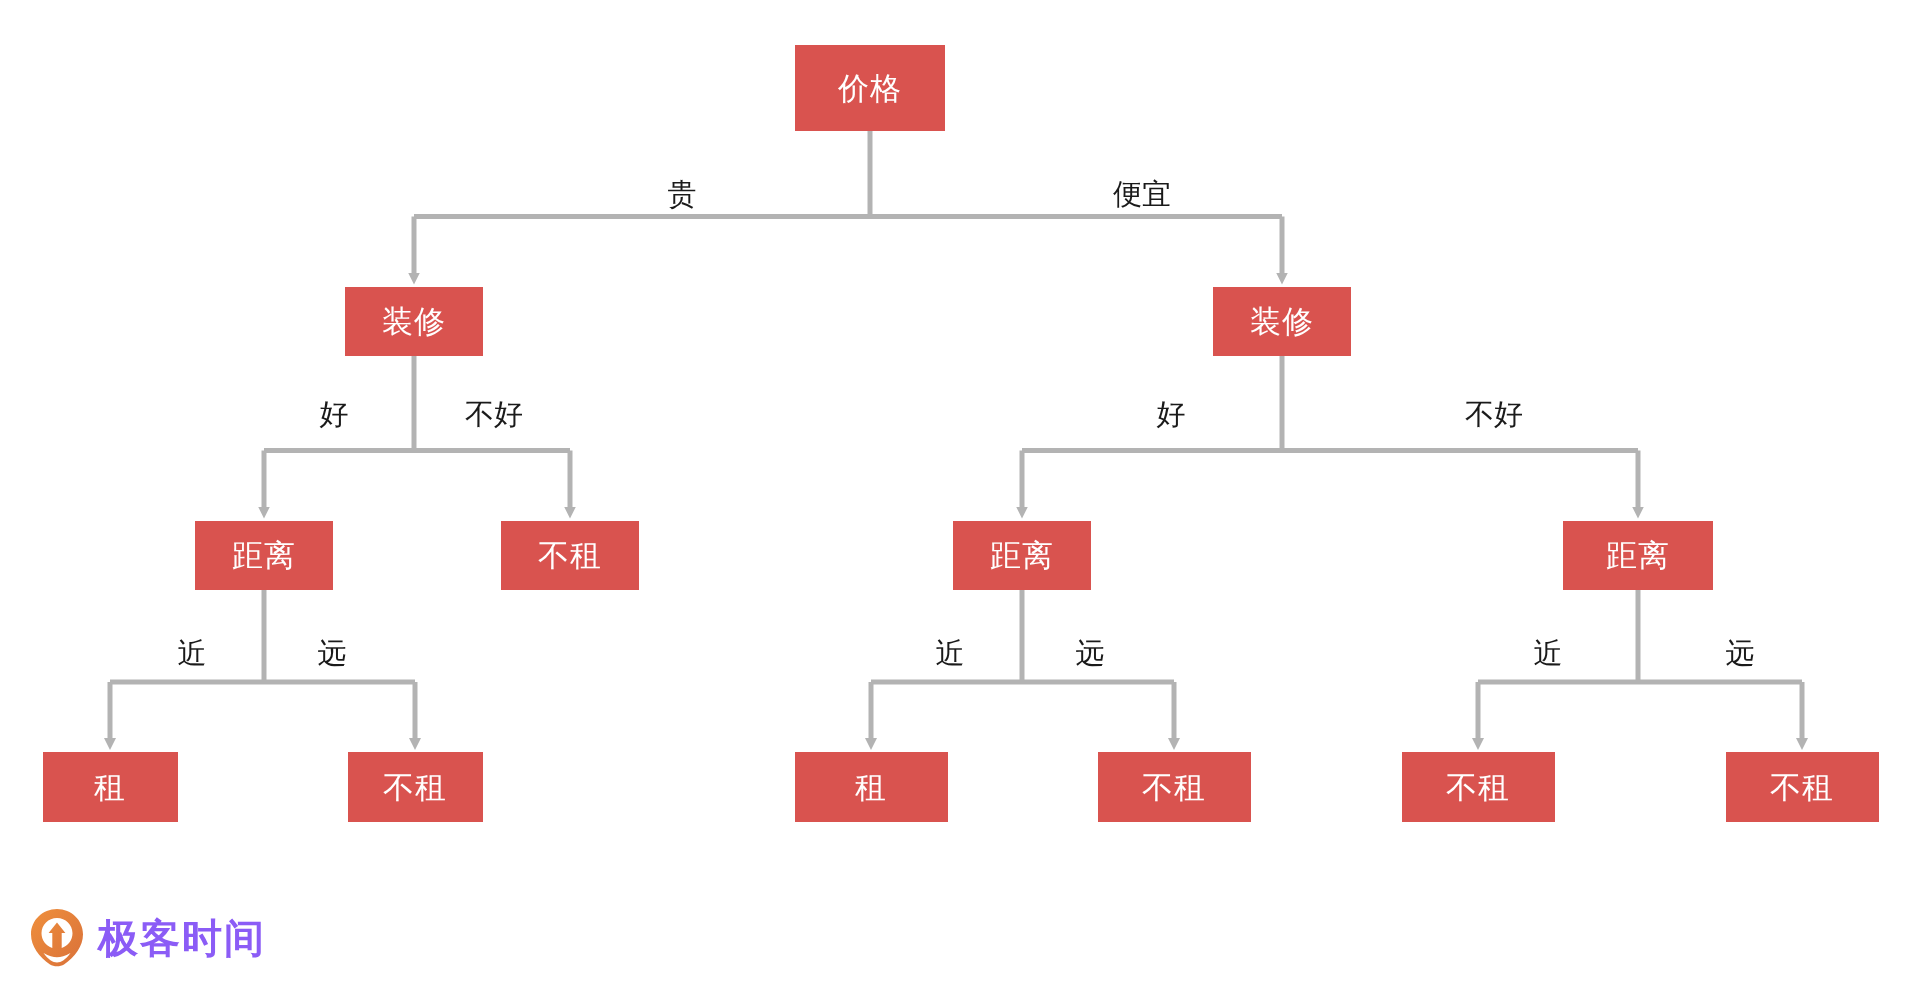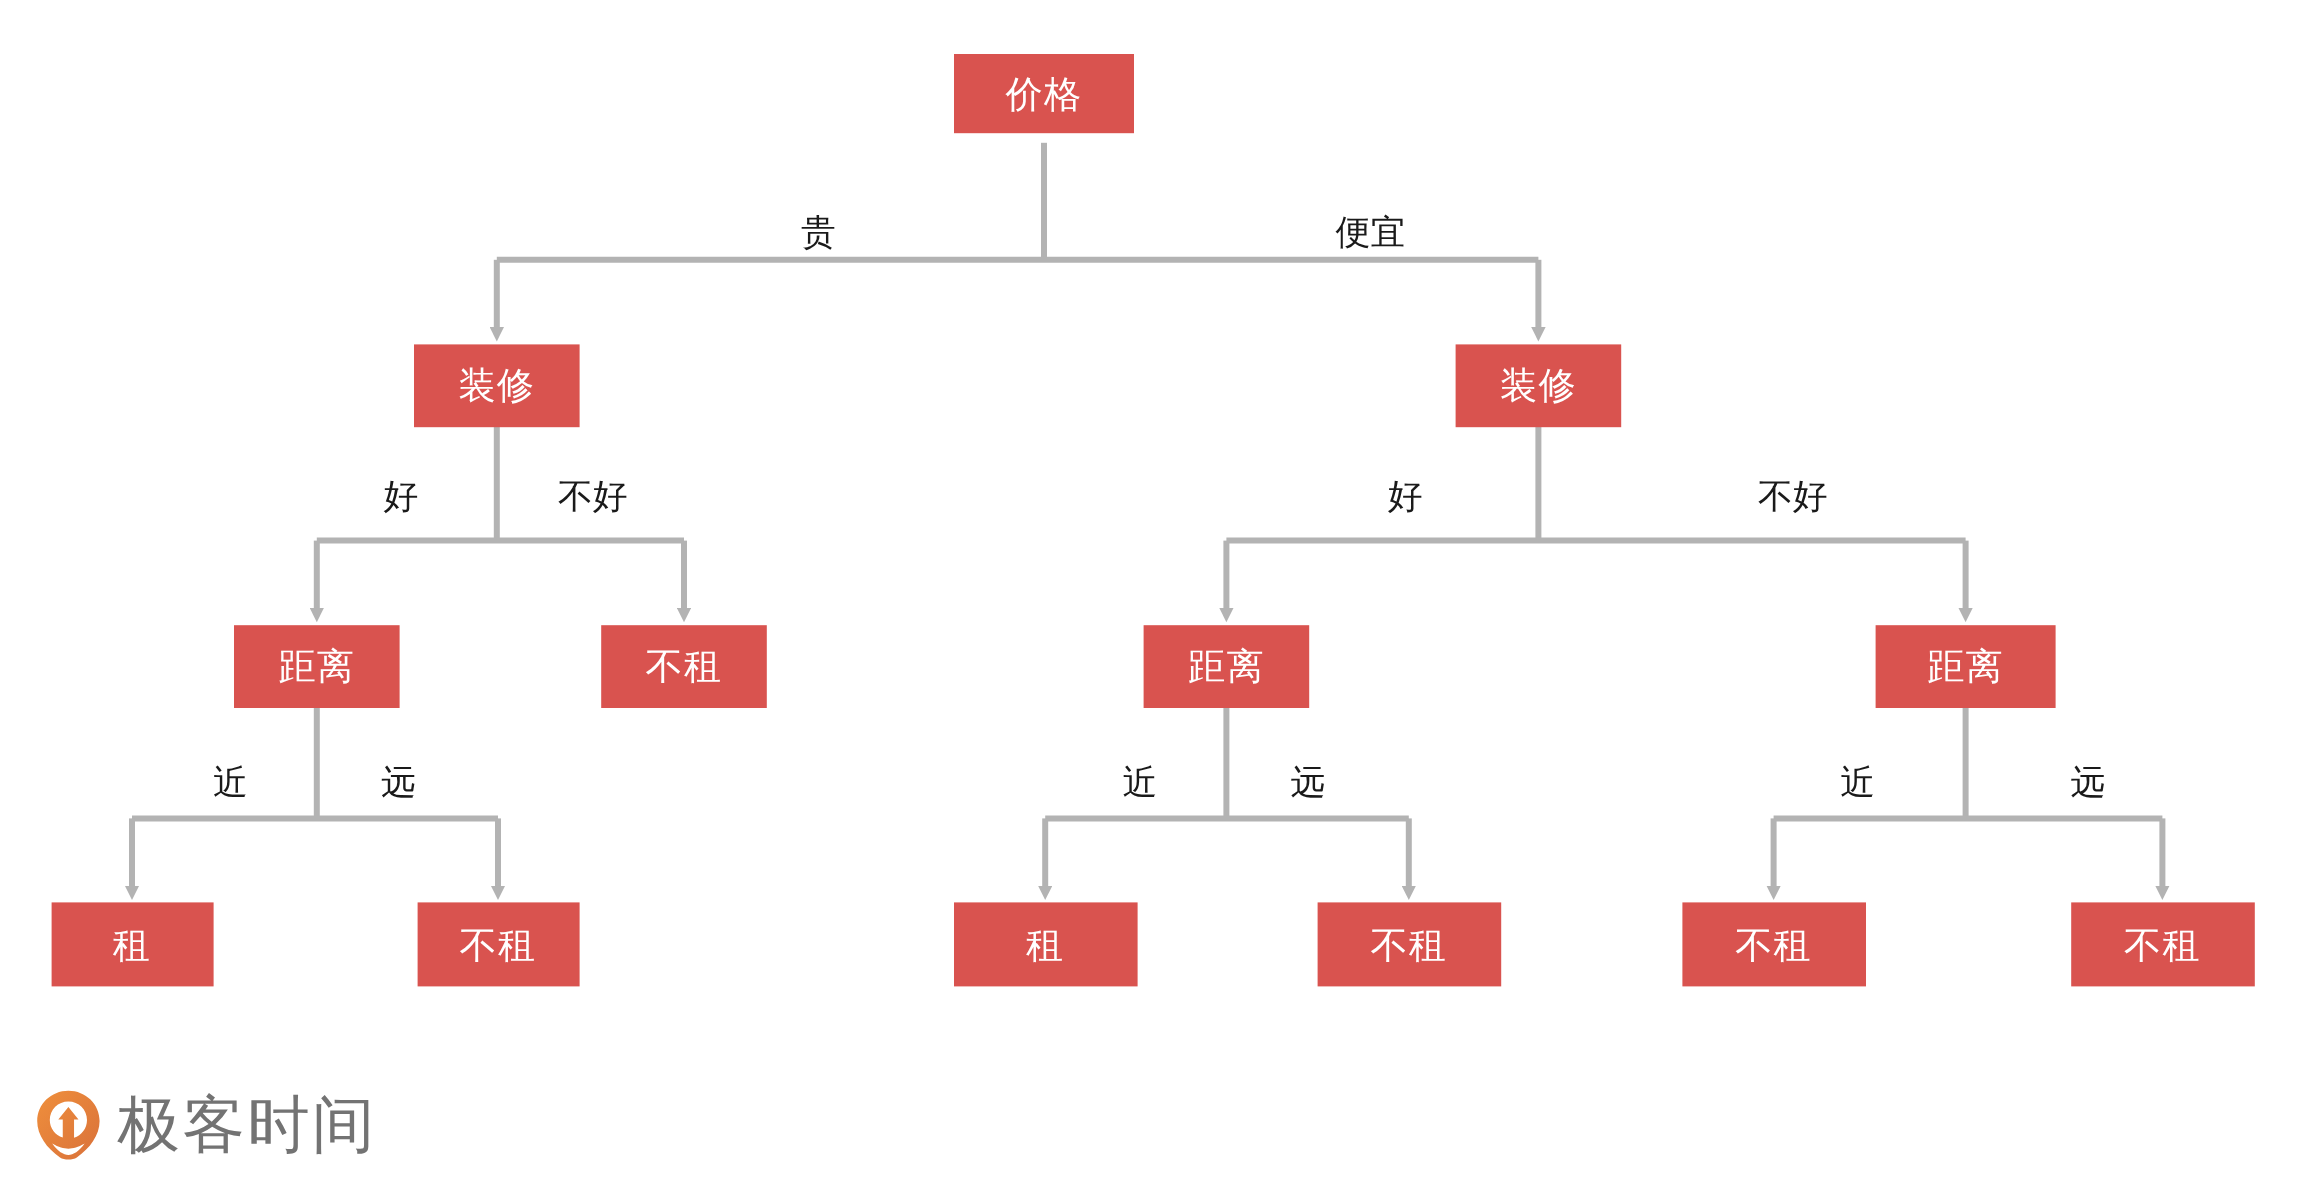--- a/index.html
+++ b/index.html
@@ -52,24 +52,24 @@
     display: flex;
     align-items: center;
     gap: 14px;
   }
   #brand-logo .mark {
     width: 54px;
     height: 60px;
     display: block;
   }
   #brand-logo .wordmark {
-    font-size: 52px;
-    color: #737373;
+    font-size: 40px;
+    color: #8b5cf6;
     letter-spacing: 2px;
-    font-weight: normal;
+    font-weight: bold;
     line-height: 1;
     font-family: "Liberation Sans", "DejaVu Sans", sans-serif;
   }
 </style>
 </head>
 <body>
 
 <svg id="tree-canvas" viewBox="0 0 1920 995" xmlns="http://www.w3.org/2000/svg">
   <defs>
     <marker id="arrowhead" markerWidth="14" markerHeight="12" refX="1" refY="6" orient="auto" markerUnits="userSpaceOnUse">
@@ -98,21 +98,21 @@
       <path d="M871 682 L871 739" marker-end="url(#arrowhead)"></path>
       <path d="M1174 682 L1174 739" marker-end="url(#arrowhead)"></path>
       <path d="M1638 589.5 L1638 682"></path>
       <path d="M1478 682 L1802 682"></path>
       <path d="M1478 682 L1478 739" marker-end="url(#arrowhead)"></path>
       <path d="M1802 682 L1802 739" marker-end="url(#arrowhead)"></path>
     </g>
 </svg>
 
 <div id="node-layer">
-    <div class="node-box" style="left: 795px; top: 45px; width: 150px; height: 66px; background: rgb(217, 83, 79); color: rgb(255, 255, 255);">价格</div>
+    <div class="node-box" style="left: 795px; top: 45px; width: 150px; height: 86px; background: rgb(217, 83, 79); color: rgb(255, 255, 255);">价格</div>
     <div class="node-box" style="left: 345px; top: 286.5px; width: 138px; height: 69px; background: rgb(217, 83, 79); color: rgb(255, 255, 255);">装修</div>
     <div class="node-box" style="left: 1213px; top: 286.5px; width: 138px; height: 69px; background: rgb(217, 83, 79); color: rgb(255, 255, 255);">装修</div>
     <div class="node-box" style="left: 195px; top: 520.5px; width: 138px; height: 69px; background: rgb(217, 83, 79); color: rgb(255, 255, 255);">距离</div>
     <div class="node-box" style="left: 501px; top: 520.5px; width: 138px; height: 69px; background: rgb(217, 83, 79); color: rgb(255, 255, 255);">不租</div>
     <div class="node-box" style="left: 953px; top: 520.5px; width: 138px; height: 69px; background: rgb(217, 83, 79); color: rgb(255, 255, 255);">距离</div>
     <div class="node-box" style="left: 1563px; top: 520.5px; width: 150px; height: 69px; background: rgb(217, 83, 79); color: rgb(255, 255, 255);">距离</div>
     <div class="node-box" style="left: 42.5px; top: 752px; width: 135px; height: 70px; background: rgb(217, 83, 79); color: rgb(255, 255, 255);">租</div>
     <div class="node-box" style="left: 347.5px; top: 752px; width: 135px; height: 70px; background: rgb(217, 83, 79); color: rgb(255, 255, 255);">不租</div>
     <div class="node-box" style="left: 794.5px; top: 752px; width: 153px; height: 70px; background: rgb(217, 83, 79); color: rgb(255, 255, 255);">租</div>
     <div class="node-box" style="left: 1097.5px; top: 752px; width: 153px; height: 70px; background: rgb(217, 83, 79); color: rgb(255, 255, 255);">不租</div>

